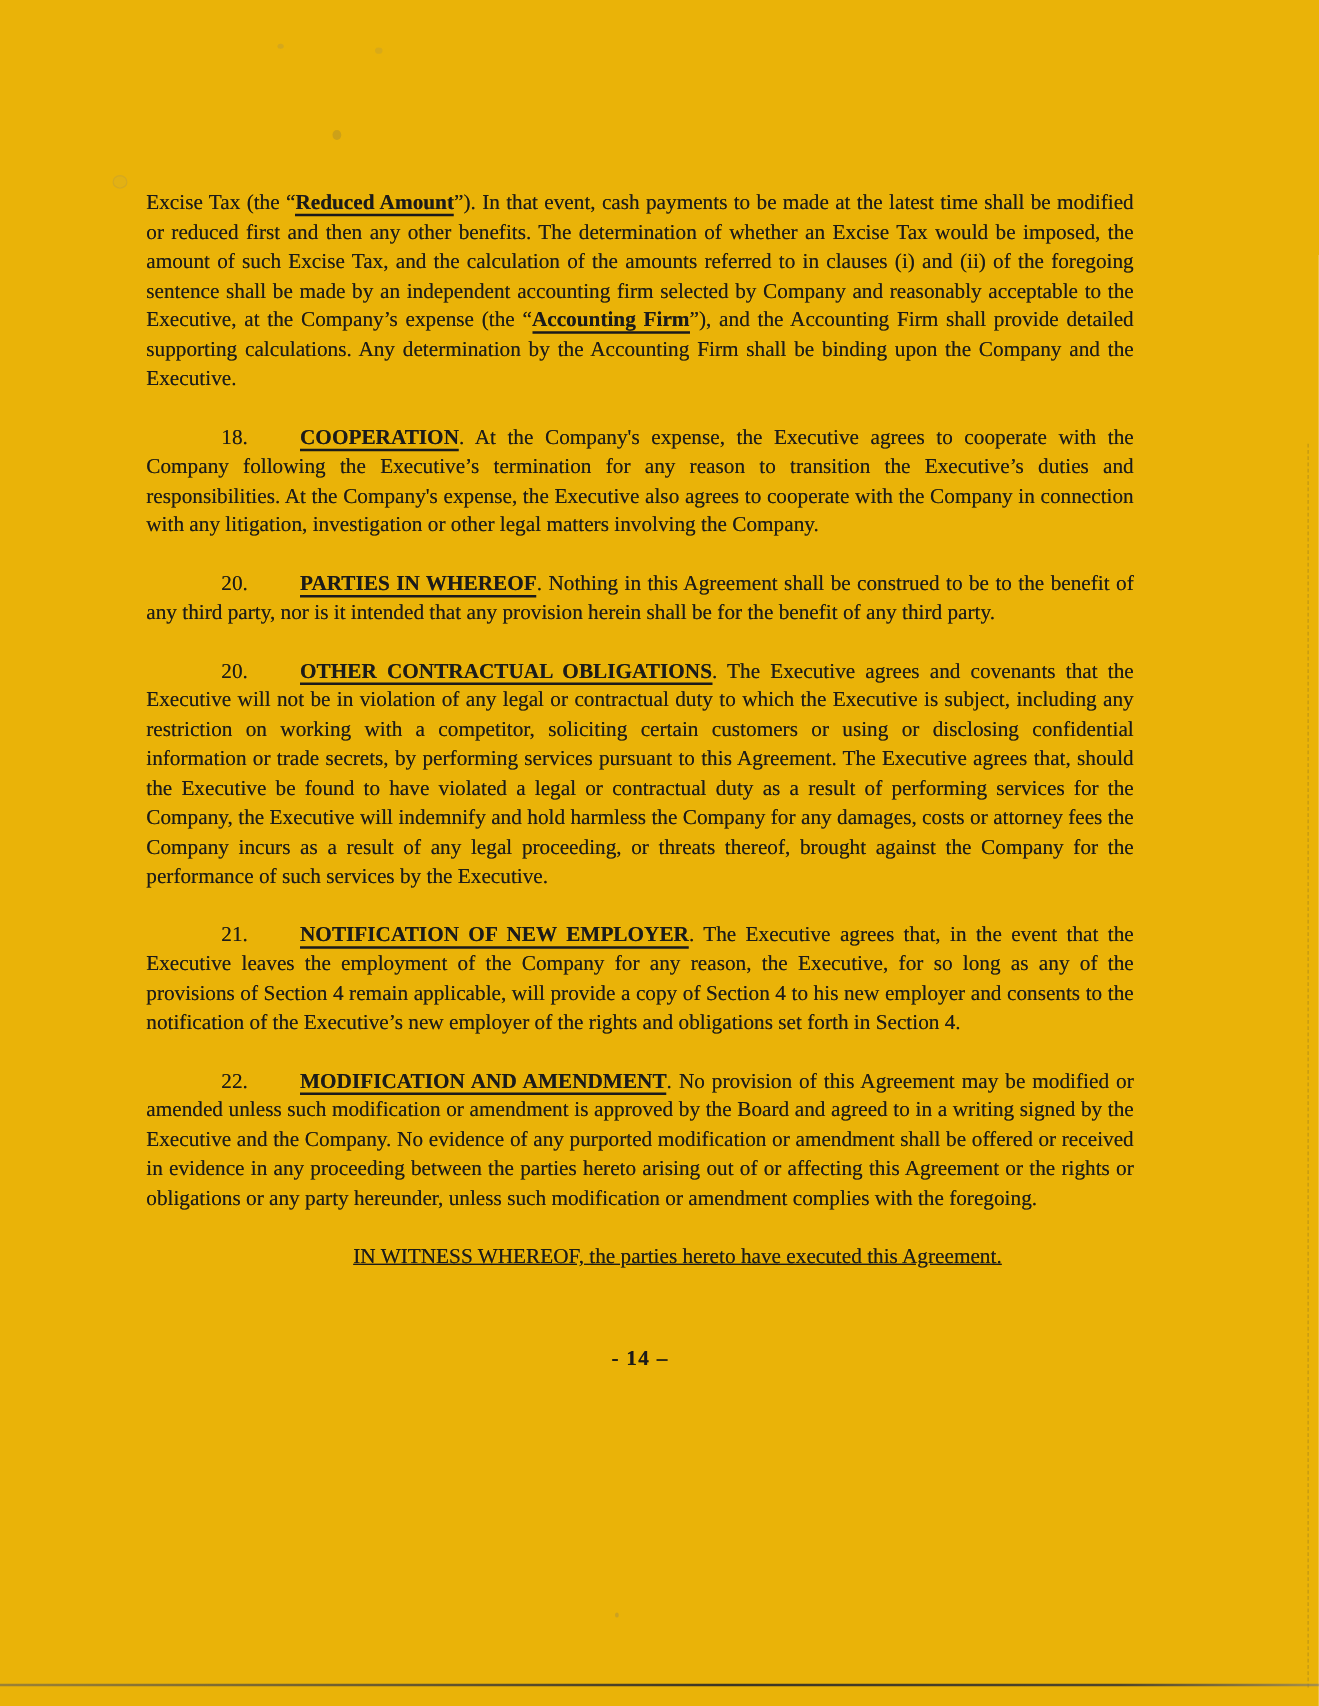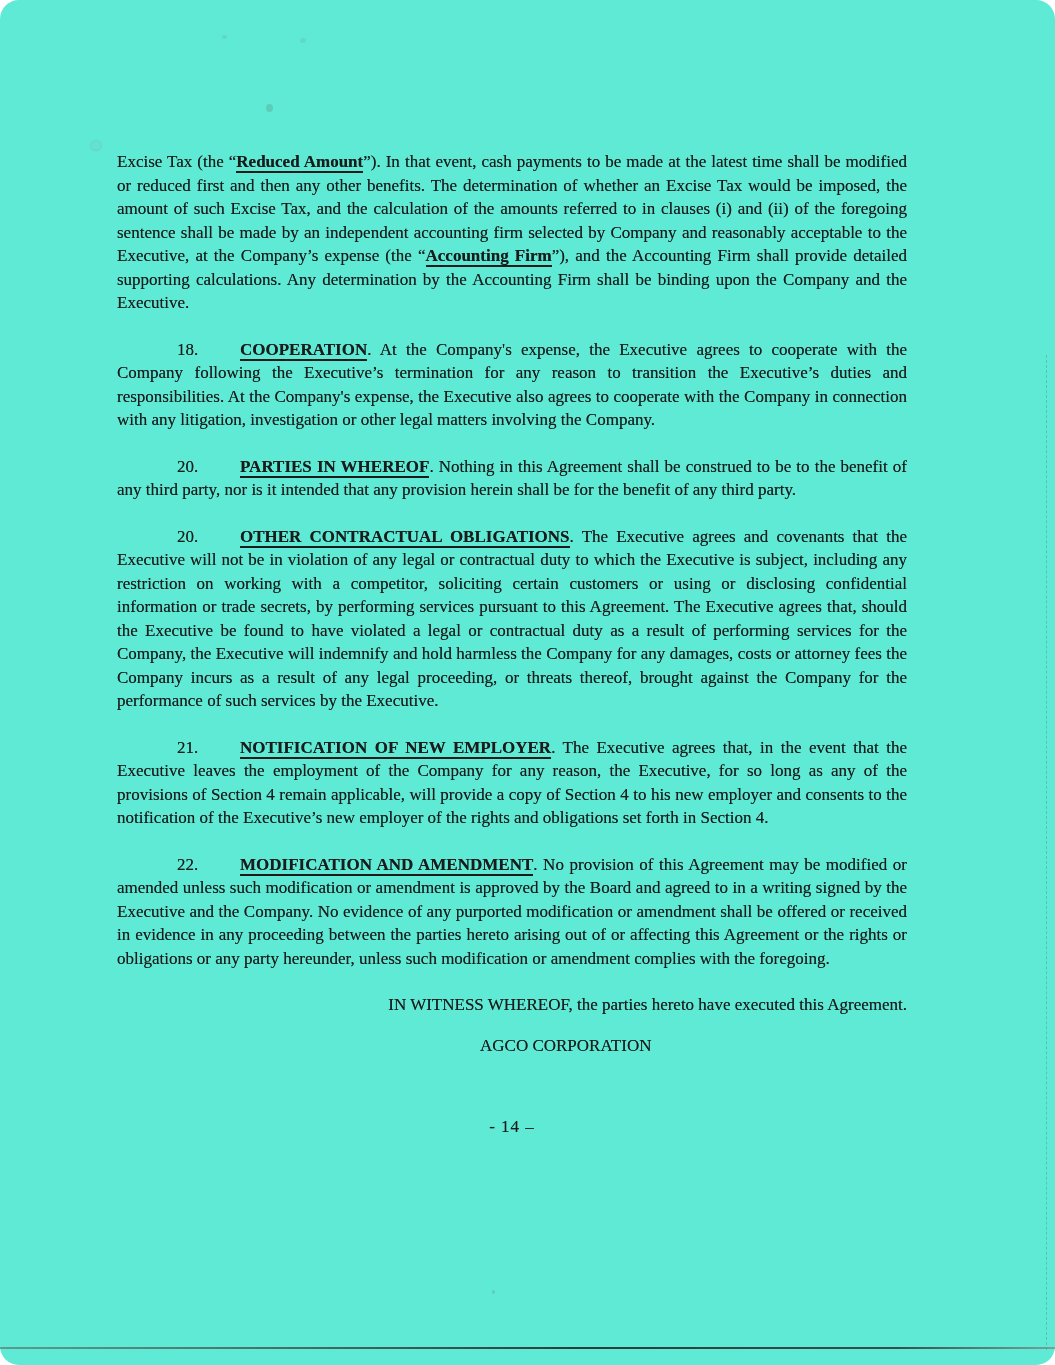--- a/index.html
+++ b/index.html
@@ -12,22 +12,21 @@
     height: 1365px;
     position: relative;
     overflow: hidden;
     font-family: "Liberation Serif", "DejaVu Serif", serif;
     color: #1b1b1b;
   }
   .page {
     position: absolute;
     left: 0; top: 0;
     width: 1055px; height: 1365px;
-    background: #5eead4;
-    border-radius: 19px;
+    background: #eab308;
   }
   .content {
     position: absolute;
     left: 117px;
     top: 150px;
     width: 790px;
     font-size: 17px;
     line-height: 23.5px;
     text-shadow: 0 0 0.5px rgba(0,0,0,0.55);
   }
@@ -50,31 +49,33 @@
     border-bottom: 2px solid #1b1b1b;
     padding-bottom: 0px;
   }
   .defined-term {
     font-weight: bold;
     border-bottom: 2px solid #1b1b1b;
   }
   p.witness-para {
     margin: 11px 0 17px 0;
     text-indent: 60px;
-    text-align: right;
+    text-align: center;
+    text-decoration: underline;
   }
   p.signature-line {
     margin: 0;
     padding-left: 363px;
     text-align: left;
   }
   p.page-number {
     margin: 58px 0 0 0;
     text-align: center;
     letter-spacing: 1px;
+    font-weight: bold;
   }
   
   .speck {
     position: absolute;
     border-radius: 50%;
     pointer-events: none;
   }
   .speck.s1 { left: 222px; top: 35px;  width: 5px; height: 4px; background: rgba(120,120,120,0.18); }
   .speck.s2 { left: 300px; top: 38px;  width: 6px; height: 5px; background: rgba(120,120,120,0.15); }
   .speck.s3 { left: 266px; top: 104px; width: 7px; height: 8px; background: rgba(90,90,90,0.20); }
@@ -116,21 +117,20 @@
     <p class="section-para"><span class="secnum">20.</span><span class="sec-heading">PARTIES IN WHEREOF</span><span>.  Nothing in this Agreement shall be construed to be to the benefit of any third party, nor is it intended that any provision herein shall be for the benefit of any third party.</span></p>
 
     <p class="section-para"><span class="secnum">20.</span><span class="sec-heading">OTHER CONTRACTUAL OBLIGATIONS</span><span>.  The Executive agrees and covenants that the Executive will not be in violation of any legal or contractual duty to which the Executive is subject, including any restriction on working with a competitor, soliciting certain customers or using or disclosing confidential information or trade secrets, by performing services pursuant to this Agreement.  The Executive agrees that, should the Executive be found to have violated a legal or contractual duty as a result of performing services for the Company, the Executive will indemnify and hold harmless the Company for any damages, costs or attorney fees the Company incurs as a result of any legal proceeding, or threats thereof, brought against the Company for the performance of such services by the Executive.</span></p>
 
     <p class="section-para"><span class="secnum">21.</span><span class="sec-heading">NOTIFICATION OF NEW EMPLOYER</span><span>.  The Executive agrees that, in the event that the Executive leaves the employment of the Company for any reason, the Executive, for so long as any of the provisions of Section 4 remain applicable, will provide a copy of Section 4 to his new employer and consents to the notification of the Executive’s new employer of the rights and obligations set forth in Section 4.</span></p>
 
     <p class="section-para"><span class="secnum">22.</span><span class="sec-heading">MODIFICATION AND AMENDMENT</span><span>.  No provision of this Agreement may be modified or amended unless such modification or amendment is approved by the Board and agreed to in a writing signed by the Executive and the Company.  No evidence of any purported modification or amendment shall be offered or received in evidence in any proceeding between the parties hereto arising out of or affecting this Agreement or the rights or obligations or any party hereunder, unless such modification or amendment complies with the foregoing.</span></p>
 
     <p class="witness-para">IN WITNESS WHEREOF, the parties hereto have executed this Agreement.</p>
 
-    <p class="signature-line">AGCO CORPORATION</p>
 
     <p class="page-number">- 14 –</p>
 
   </div>
 
   <span class="speck s1"></span>
   <span class="speck s2"></span>
   <span class="speck s3"></span>
   <span class="speck s4"></span>
   <span class="speck s5"></span>

